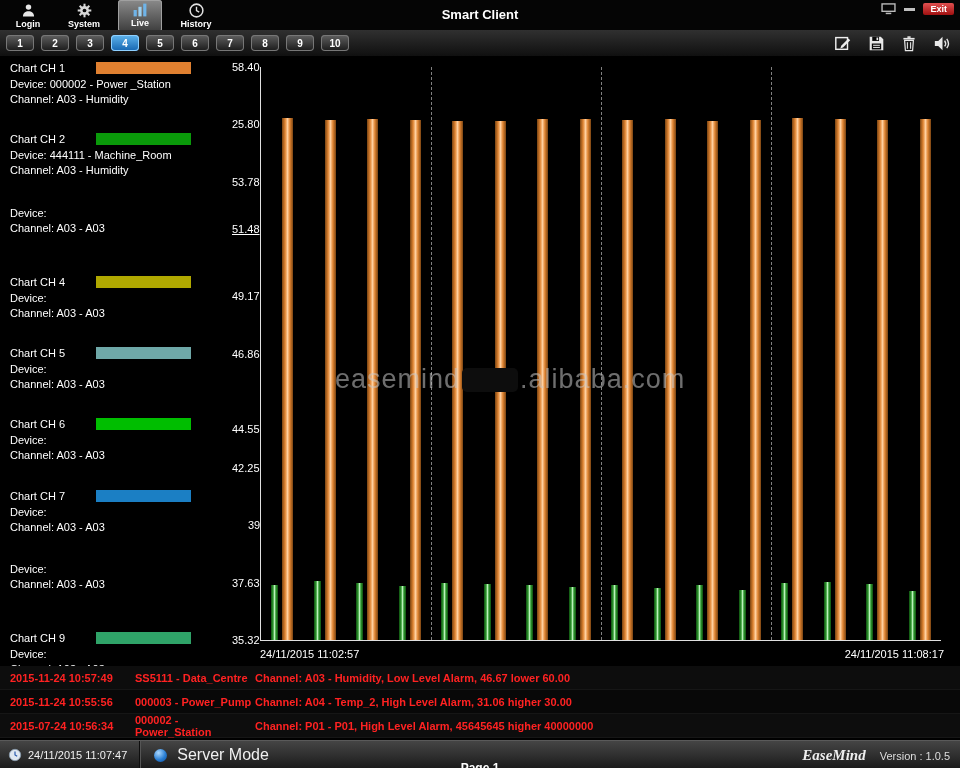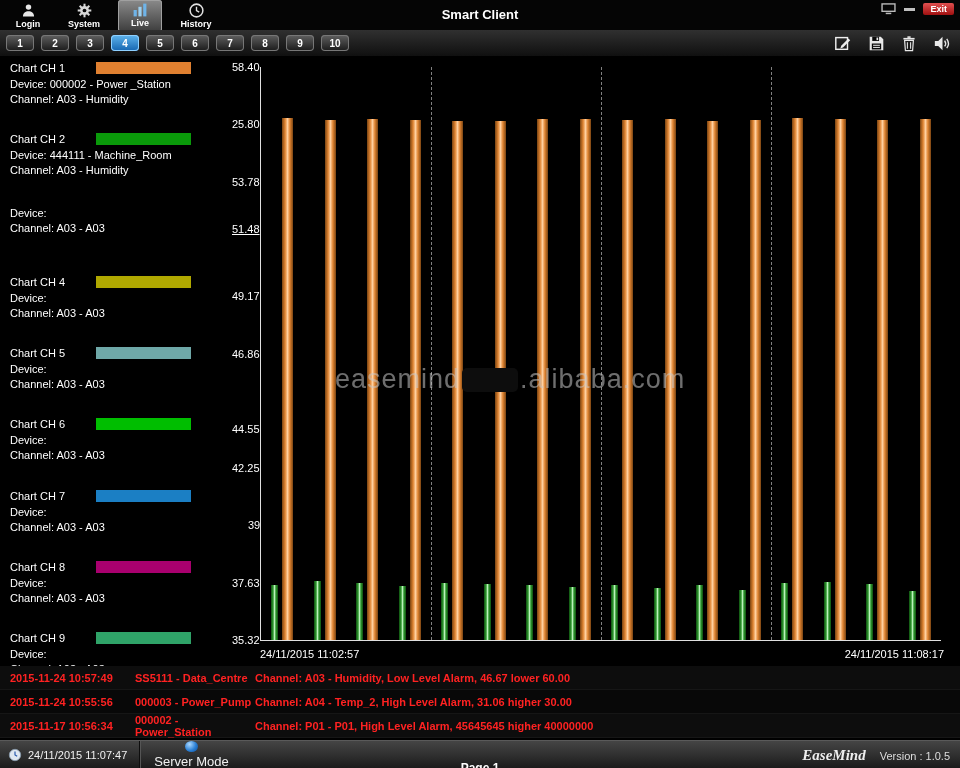--- a/index.html
+++ b/index.html
@@ -52,21 +52,21 @@
   .alarm-list{position:absolute;top:666px;left:0;width:960px;height:72px;}
   .alarm-row{height:23px;display:flex;align-items:center;font-size:11px;font-weight:bold;color:#ff2222;border-bottom:1px solid #161616;background:#080808;cursor:default;}
   .alarm-row:nth-child(odd){background:#0d0d0d;}
   .al-time{margin-left:10px;width:125px;}
   .al-dev{width:120px;}
   .al-msg{flex:1;}
 
   
   .statusbar{position:absolute;top:740px;left:0;width:960px;height:28px;background:linear-gradient(#454545,#1a1a1a);border-top:1px solid #5a5a5a;display:flex;align-items:center;}
   .status-time{display:flex;align-items:center;gap:6px;padding:0 12px 0 8px;height:100%;border-right:1px solid #0d0d0d;box-shadow:1px 0 0 #555;font-size:11px;color:#f0f0f0;}
-  .status-mode{display:flex;align-items:center;gap:2px;padding:0 14px;height:100%;font-size:13px;color:#f0f0f0;flex-direction:column;}
+  .status-mode{display:flex;align-items:center;gap:10px;padding:0 14px;height:100%;font-size:16px;color:#f0f0f0;}
   .sphere{width:13px;height:13px;border-radius:50%;background:radial-gradient(circle at 35% 30%,#aad8ff,#2a7fd4 55%,#0a4a9a);}
   .status-page{position:absolute;left:0;right:0;text-align:center;font-size:12px;font-weight:bold;pointer-events:none;margin-top:25px;}
   .status-right{margin-left:auto;display:flex;align-items:baseline;gap:14px;padding-right:10px;font-size:11px;color:#ddd;}
   .brand{font-family:"Liberation Serif",serif;font-style:italic;font-weight:bold;font-size:15px;color:#eee;}
 </style>
 </head>
 <body>
 
 <div class="app">
 
@@ -217,24 +217,20 @@
       </div>
       <div class="channel">
         <div class="ch-row">
           <span class="ch-name">Chart CH 7</span>
           <span class="ch-color" style="background: rgb(27, 127, 196);"></span>
         </div>
         <div class="ch-line">Device:</div>
         <div class="ch-line">Channel: A03 - A03</div>
       </div>
       <div class="channel">
-        <div class="ch-row">
-          <span class="ch-name">Chart CH 8</span>
-          <span class="ch-color" style="background: rgb(168, 0, 110);"></span>
-        </div>
         <div class="ch-line">Device:</div>
         <div class="ch-line">Channel: A03 - A03</div>
       </div>
       <div class="channel">
         <div class="ch-row">
           <span class="ch-name">Chart CH 9</span>
           <span class="ch-color" style="background: rgb(47, 163, 104);"></span>
         </div>
         <div class="ch-line">Device:</div>
         <div class="ch-line">Channel: A03 - A03</div>
@@ -340,21 +336,21 @@
         <span class="al-time">2015-11-24 10:57:49</span>
         <span class="al-dev">SS5111 - Data_Centre</span>
         <span class="al-msg">Channel: A03 - Humidity, Low Level Alarm, 46.67 lower 60.00</span>
       </div>
       <div class="alarm-row">
         <span class="al-time">2015-11-24 10:55:56</span>
         <span class="al-dev">000003 - Power_Pump</span>
         <span class="al-msg">Channel: A04 - Temp_2, High Level Alarm, 31.06 higher 30.00</span>
       </div>
       <div class="alarm-row">
-        <span class="al-time">2015-11-17 10:56:34</span>
+        <span class="al-time">2015-07-24 10:56:34</span>
         <span class="al-dev">000002 - Power_Station</span>
         <span class="al-msg">Channel: P01 - P01, High Level Alarm, 45645645 higher 40000000</span>
       </div>
     </div>
 
   <div class="statusbar">
     <div class="status-time">
       <svg viewBox="0 0 16 16" width="14" height="14">
           <circle cx="8" cy="8" r="6.5" fill="#dfe8f0" stroke="#8899aa" stroke-width="1"></circle>
           <path d="M8 4v4l2.5 1.5" stroke="#2255aa" stroke-width="1.3" fill="none"></path>

